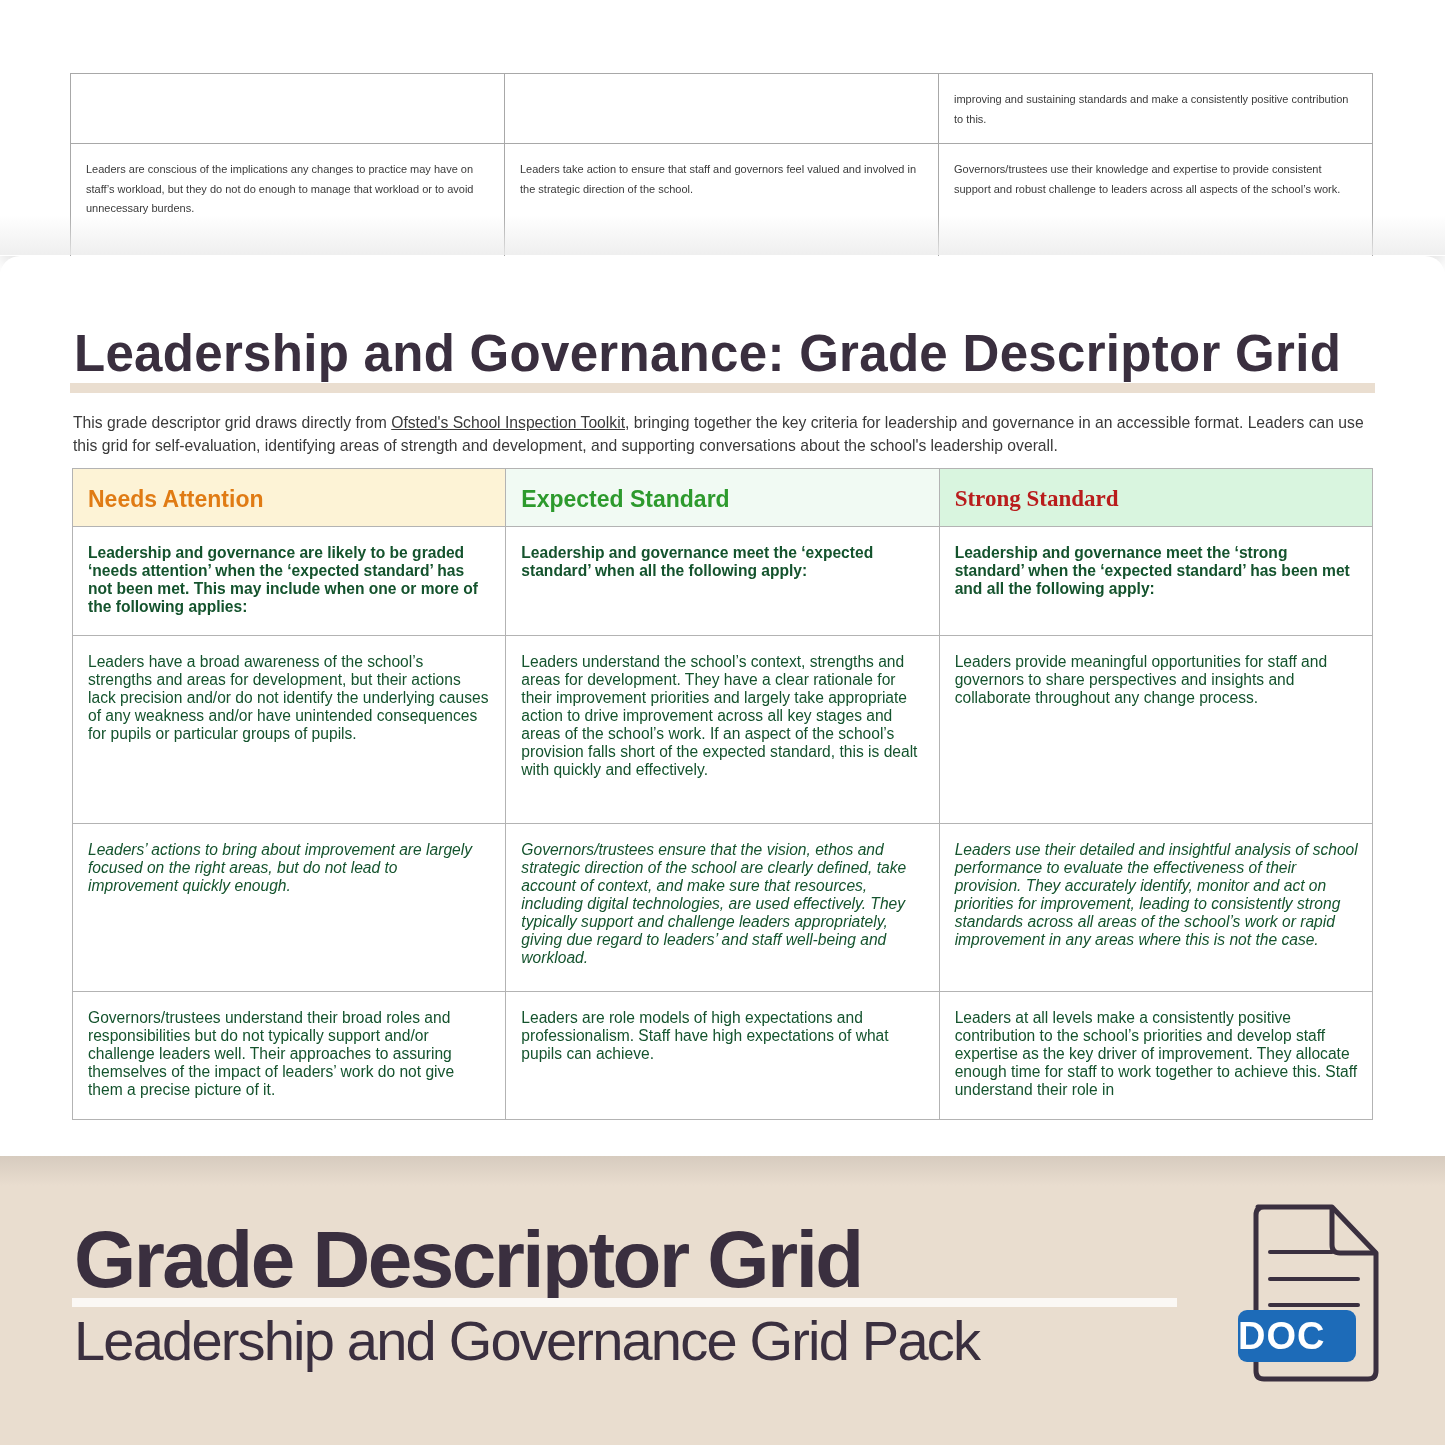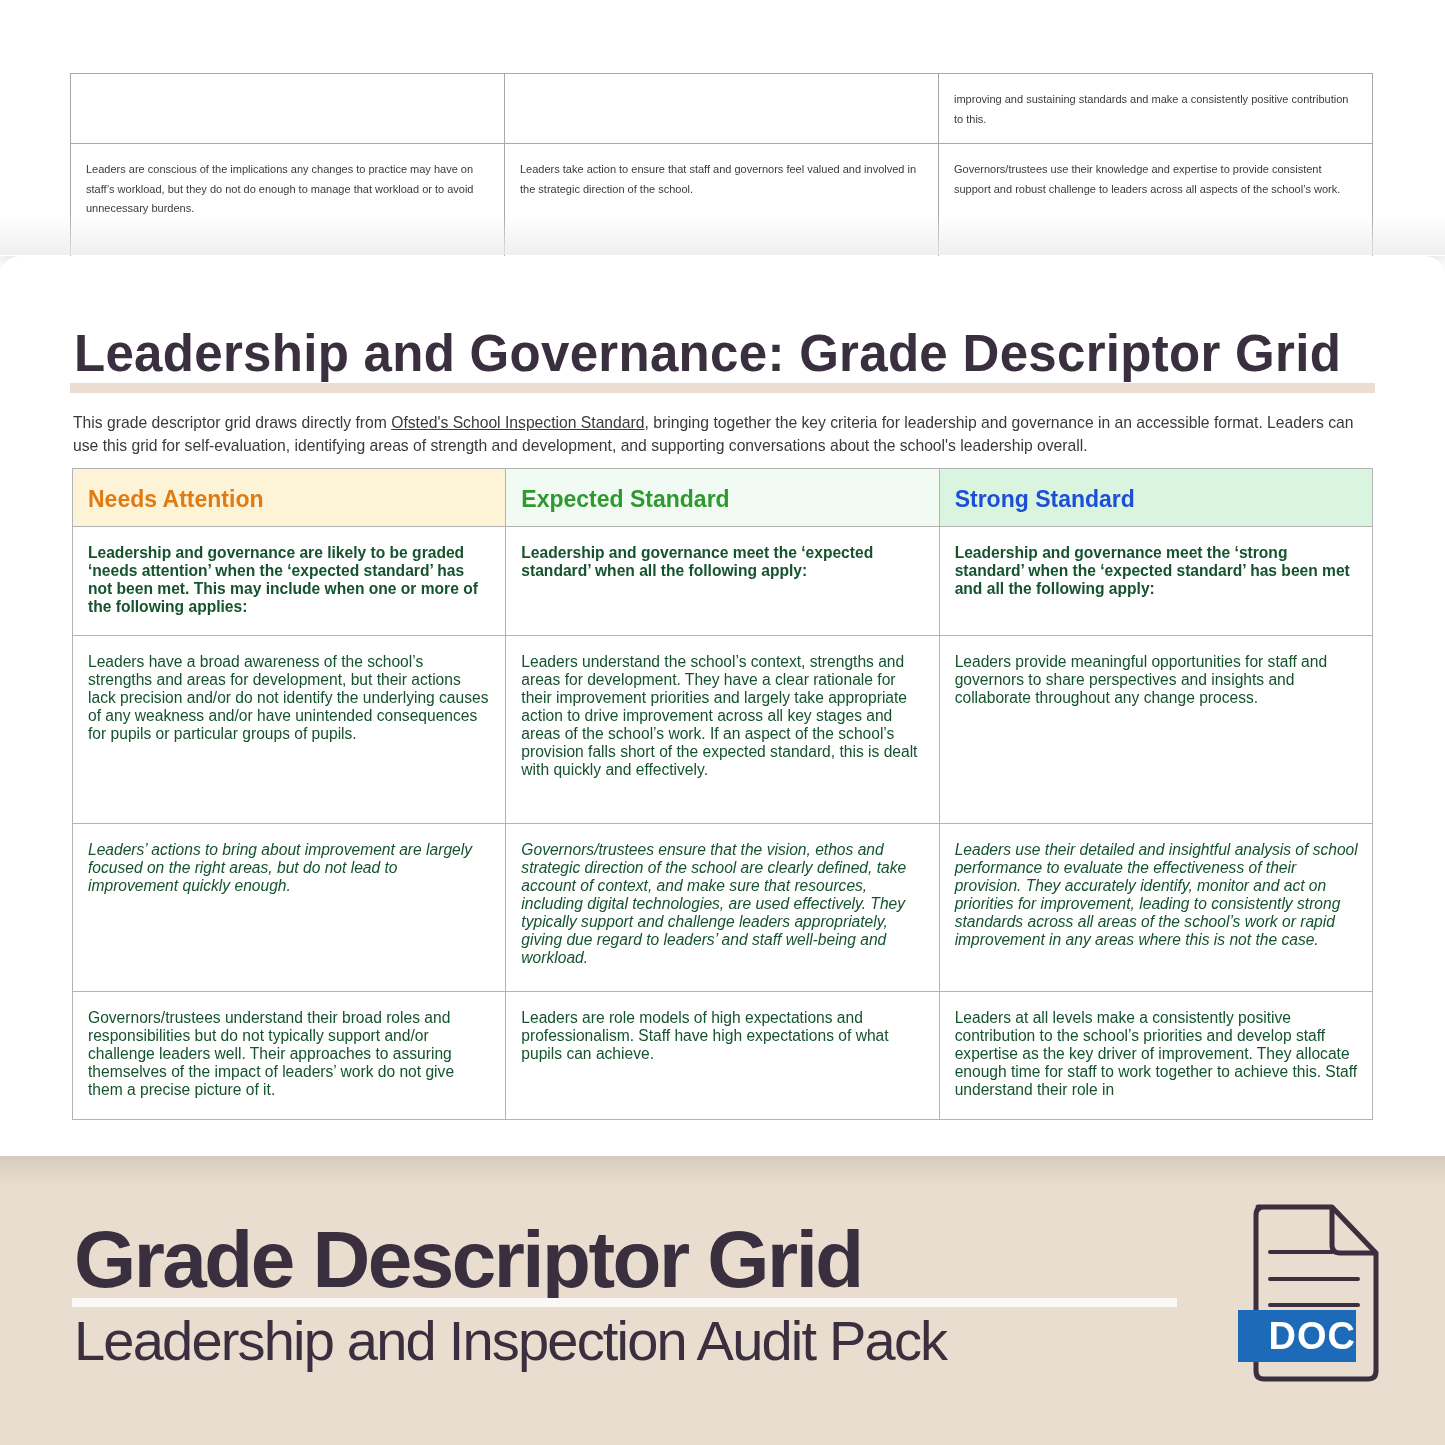--- a/index.html
+++ b/index.html
@@ -58,21 +58,21 @@
     border: 1px solid #b3b3b3; vertical-align: top; text-align: left;
     padding: 17px 14px 10px 15px;
     font-size: 15.6px; line-height: 18px; color: #14532d;
   }
   .grid th {
     height: 58px; padding: 16px 15px 0 15px;
     font-size: 23px; font-weight: bold; line-height: 28px;
   }
   .grid th.needs { background: #fdf3d6; color: #e07b14; }
   .grid th.expected { background: #f1faf3; color: #2d9a2d; }
-  .grid th.strong { background: #d9f5df; color: #1d4ed8; }
+  .grid th.strong { background: #d9f5df; color: #b91c1c; font-family: Liberation Serif, serif; }
   .grid td.intro-cell { font-weight: bold; height: 109px; }
   .grid tr.row-a td { height: 188px; }
   .grid tr.row-b td { height: 168px; font-style: italic; }
   .grid tr.row-c td { height: 128px; }
 
   
   .banner {
     position: absolute; left: 0; top: 1156px; width: 1445px; height: 289px;
     background: #e9ddcf; z-index: 1;
   }
@@ -91,23 +91,23 @@
   }
   .banner-sub {
     position: absolute; left: 74px; top: 152px;
     font-size: 56px; color: #3a2f3f; letter-spacing: -1.8px; white-space: nowrap;
   }
   .doc-icon {
     position: absolute; left: 1236px; top: 45px; width: 150px; height: 185px;
   }
   .doc-badge {
     position: absolute; left: 1238px; top: 154px; width: 118px; height: 52px;
-    background: #1d6bb8; border-radius: 0;
+    background: #1d6bb8; border-radius: 9px;
     color: #ffffff; font-weight: bold; font-size: 38px; line-height: 52px;
-    text-align: right; letter-spacing: 1px;
+    text-align: left; letter-spacing: 1px;
   }
 </style>
 </head>
 <body>
 
 <div class="prev-page">
   <table class="prev-table">
     <tbody>
         <tr class="r1">
       <td></td>
@@ -122,21 +122,21 @@
   </tbody>
     </table>
   <div class="prev-fade"></div>
 </div>
 
 <div class="main-page">
   <h1 class="doc-title">Leadership and Governance: Grade Descriptor Grid</h1>
   <div class="title-rule"></div>
 
   <p class="intro">
-    <span>This grade descriptor grid draws directly from </span><a>Ofsted's School Inspection Standard</a><span>, bringing together the key criteria for leadership and governance in an accessible format. Leaders can use this grid for self-evaluation, identifying areas of strength and development, and supporting conversations about the school's leadership overall.</span>
+    <span>This grade descriptor grid draws directly from </span><a>Ofsted's School Inspection Toolkit</a><span>, bringing together the key criteria for leadership and governance in an accessible format. Leaders can use this grid for self-evaluation, identifying areas of strength and development, and supporting conversations about the school's leadership overall.</span>
   </p>
 
   <table class="grid">
     <tbody>
         <tr>
       <th class="needs">Needs Attention</th>
       <th class="expected">Expected Standard</th>
       <th class="strong">Strong Standard</th>
     </tr>
     <tr>
@@ -160,21 +160,21 @@
       <td>Leaders at all levels make a consistently positive contribution to the school’s priorities and develop staff expertise as the key driver of improvement. They allocate enough time for staff to work together to achieve this. Staff understand their role in</td>
     </tr>
   </tbody>
     </table>
 </div>
 
 <div class="banner">
   <div class="banner-shade"></div>
   <div class="banner-title">Grade Descriptor Grid</div>
   <div class="banner-rule"></div>
-  <div class="banner-sub">Leadership and Inspection Audit Pack</div>
+  <div class="banner-sub">Leadership and Governance Grid Pack</div>
 
   <svg class="doc-icon" viewBox="0 0 150 185" xmlns="http://www.w3.org/2000/svg">
     <path d="M22 6 H96 L140 52 V170 Q140 178 132 178 H28 Q20 178 20 170 V14 Q20 6 28 6 Z" fill="none" stroke="#3a2f3f" stroke-width="5" stroke-linejoin="round"></path>
     <path d="M96 6 V44 Q96 52 104 52 H140" fill="none" stroke="#3a2f3f" stroke-width="5" stroke-linejoin="round"></path>
     <line x1="34" y1="51" x2="96" y2="51" stroke="#3a2f3f" stroke-width="4" stroke-linecap="round"></line>
     <line x1="34" y1="78" x2="122" y2="78" stroke="#3a2f3f" stroke-width="4" stroke-linecap="round"></line>
     <line x1="34" y1="104" x2="122" y2="104" stroke="#3a2f3f" stroke-width="4" stroke-linecap="round"></line>
   </svg>
   <div class="doc-badge">DOC</div>
 </div>

